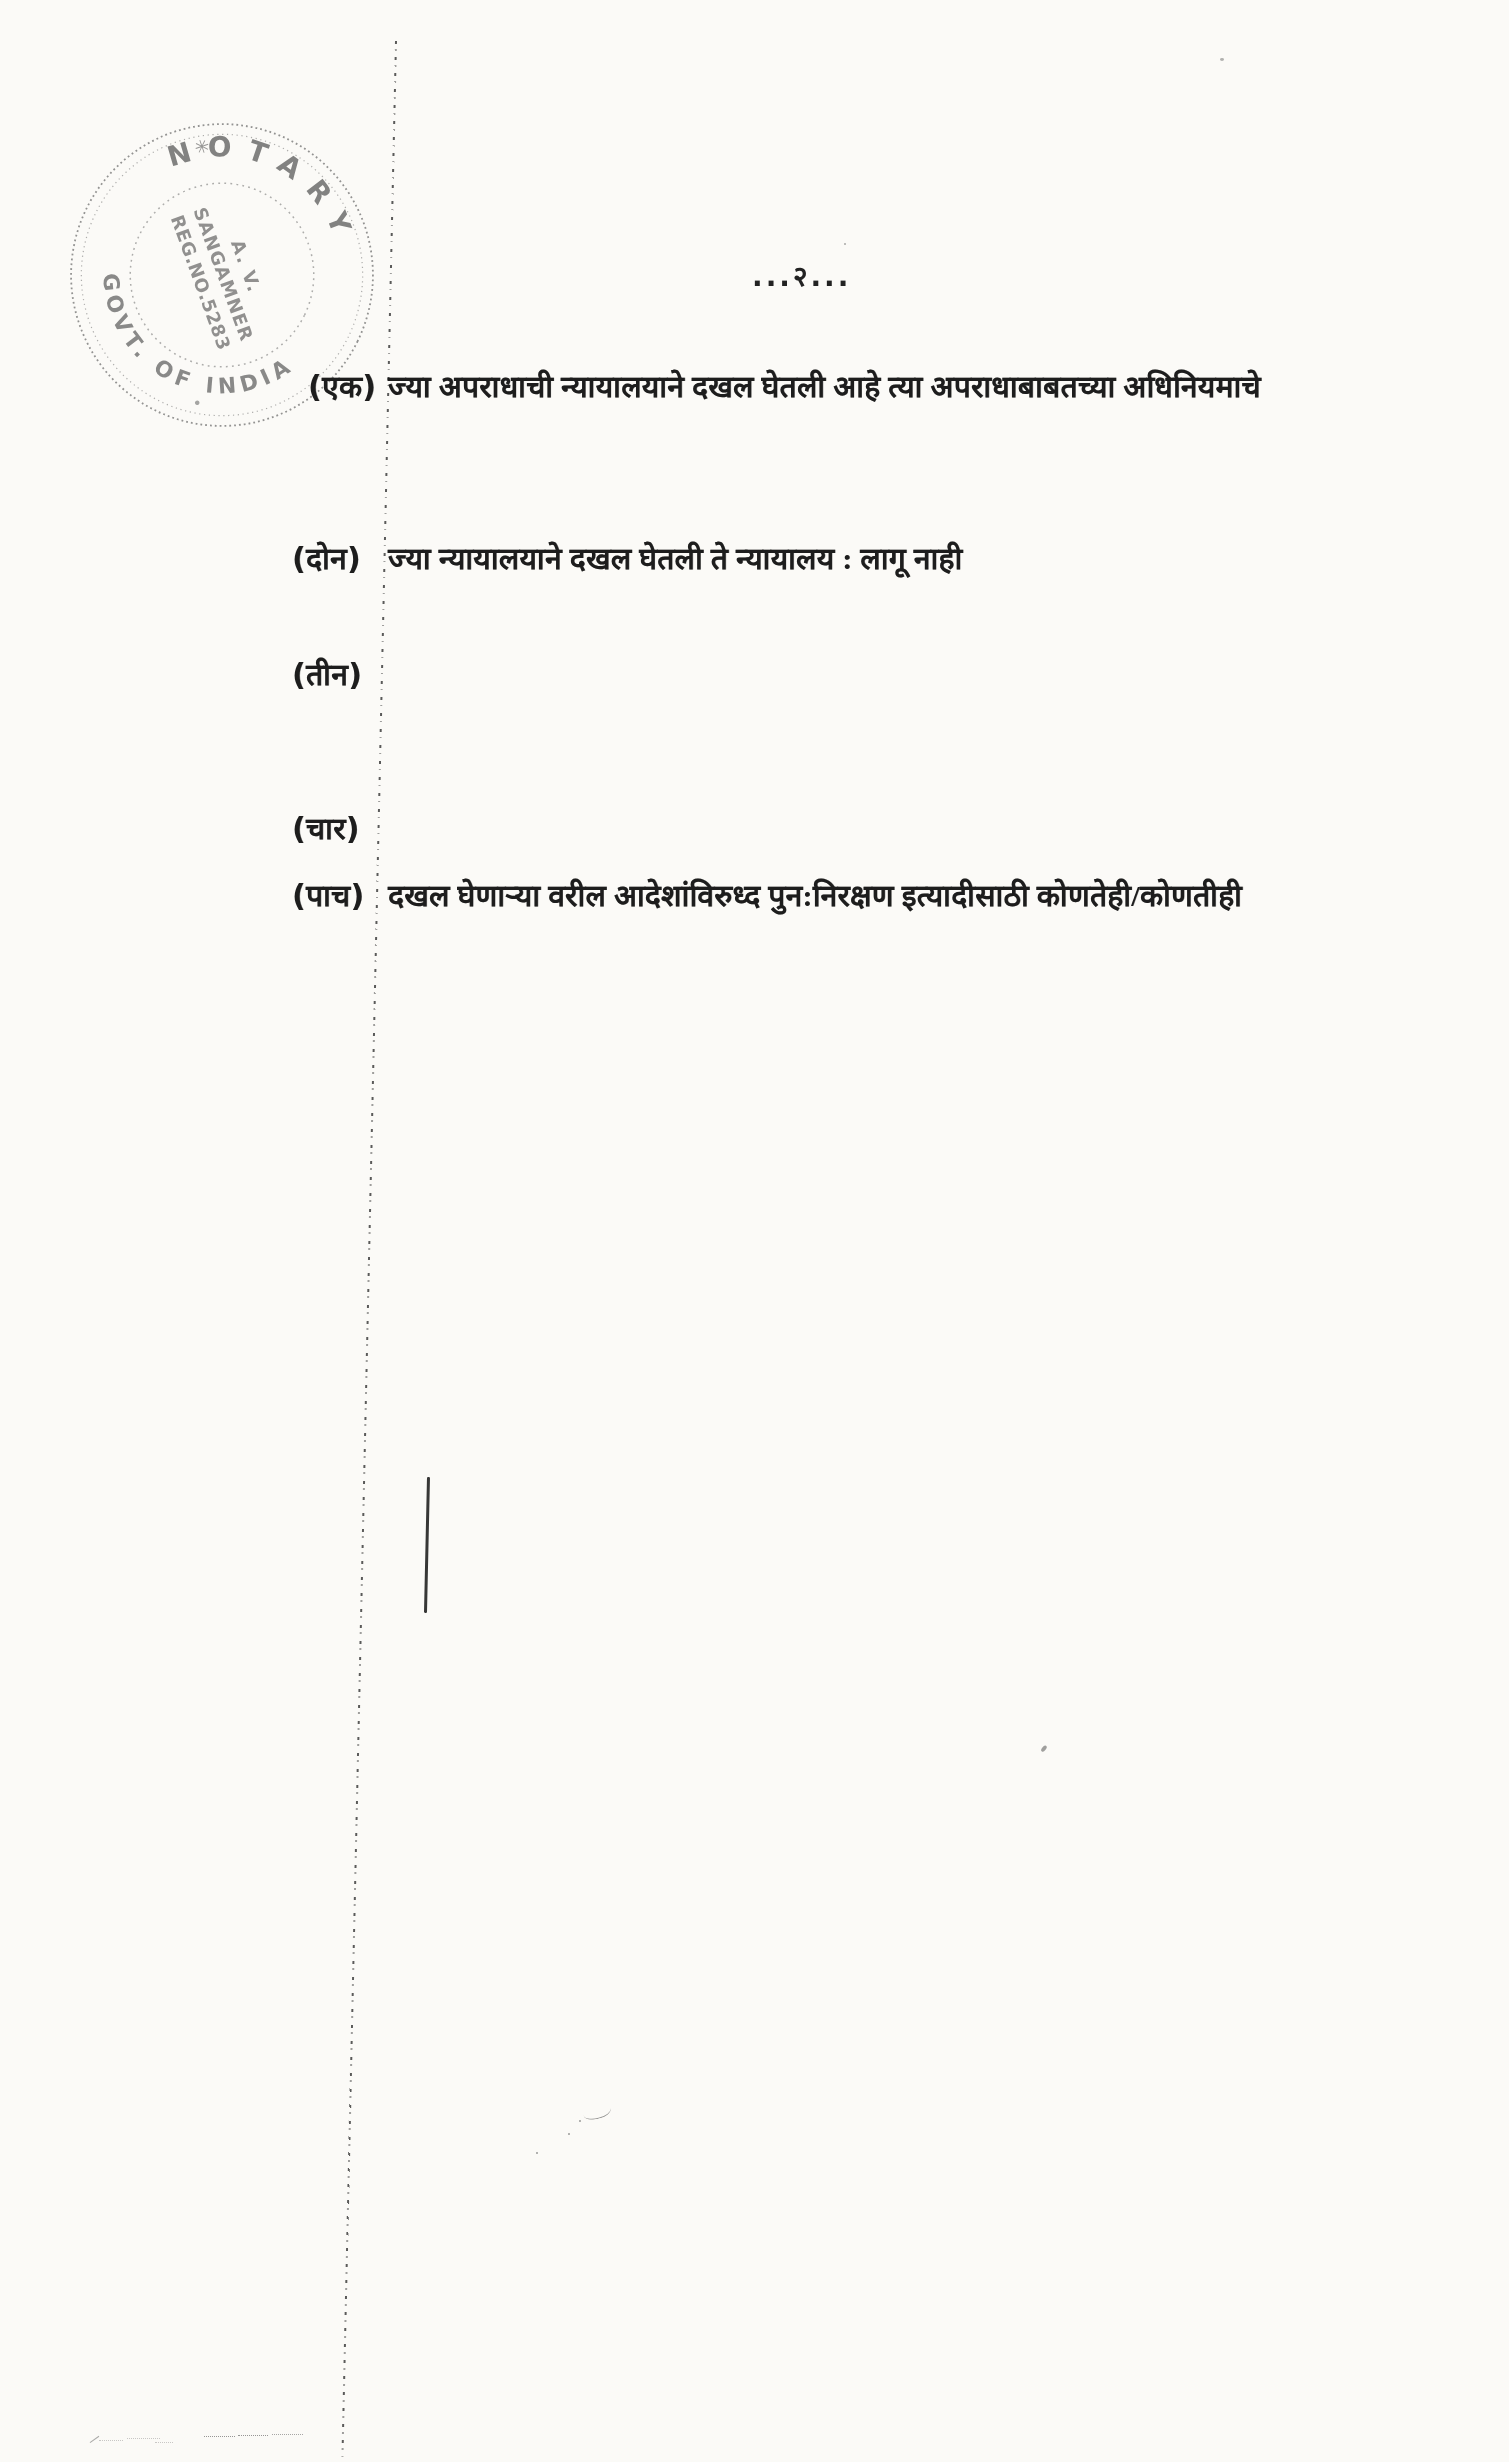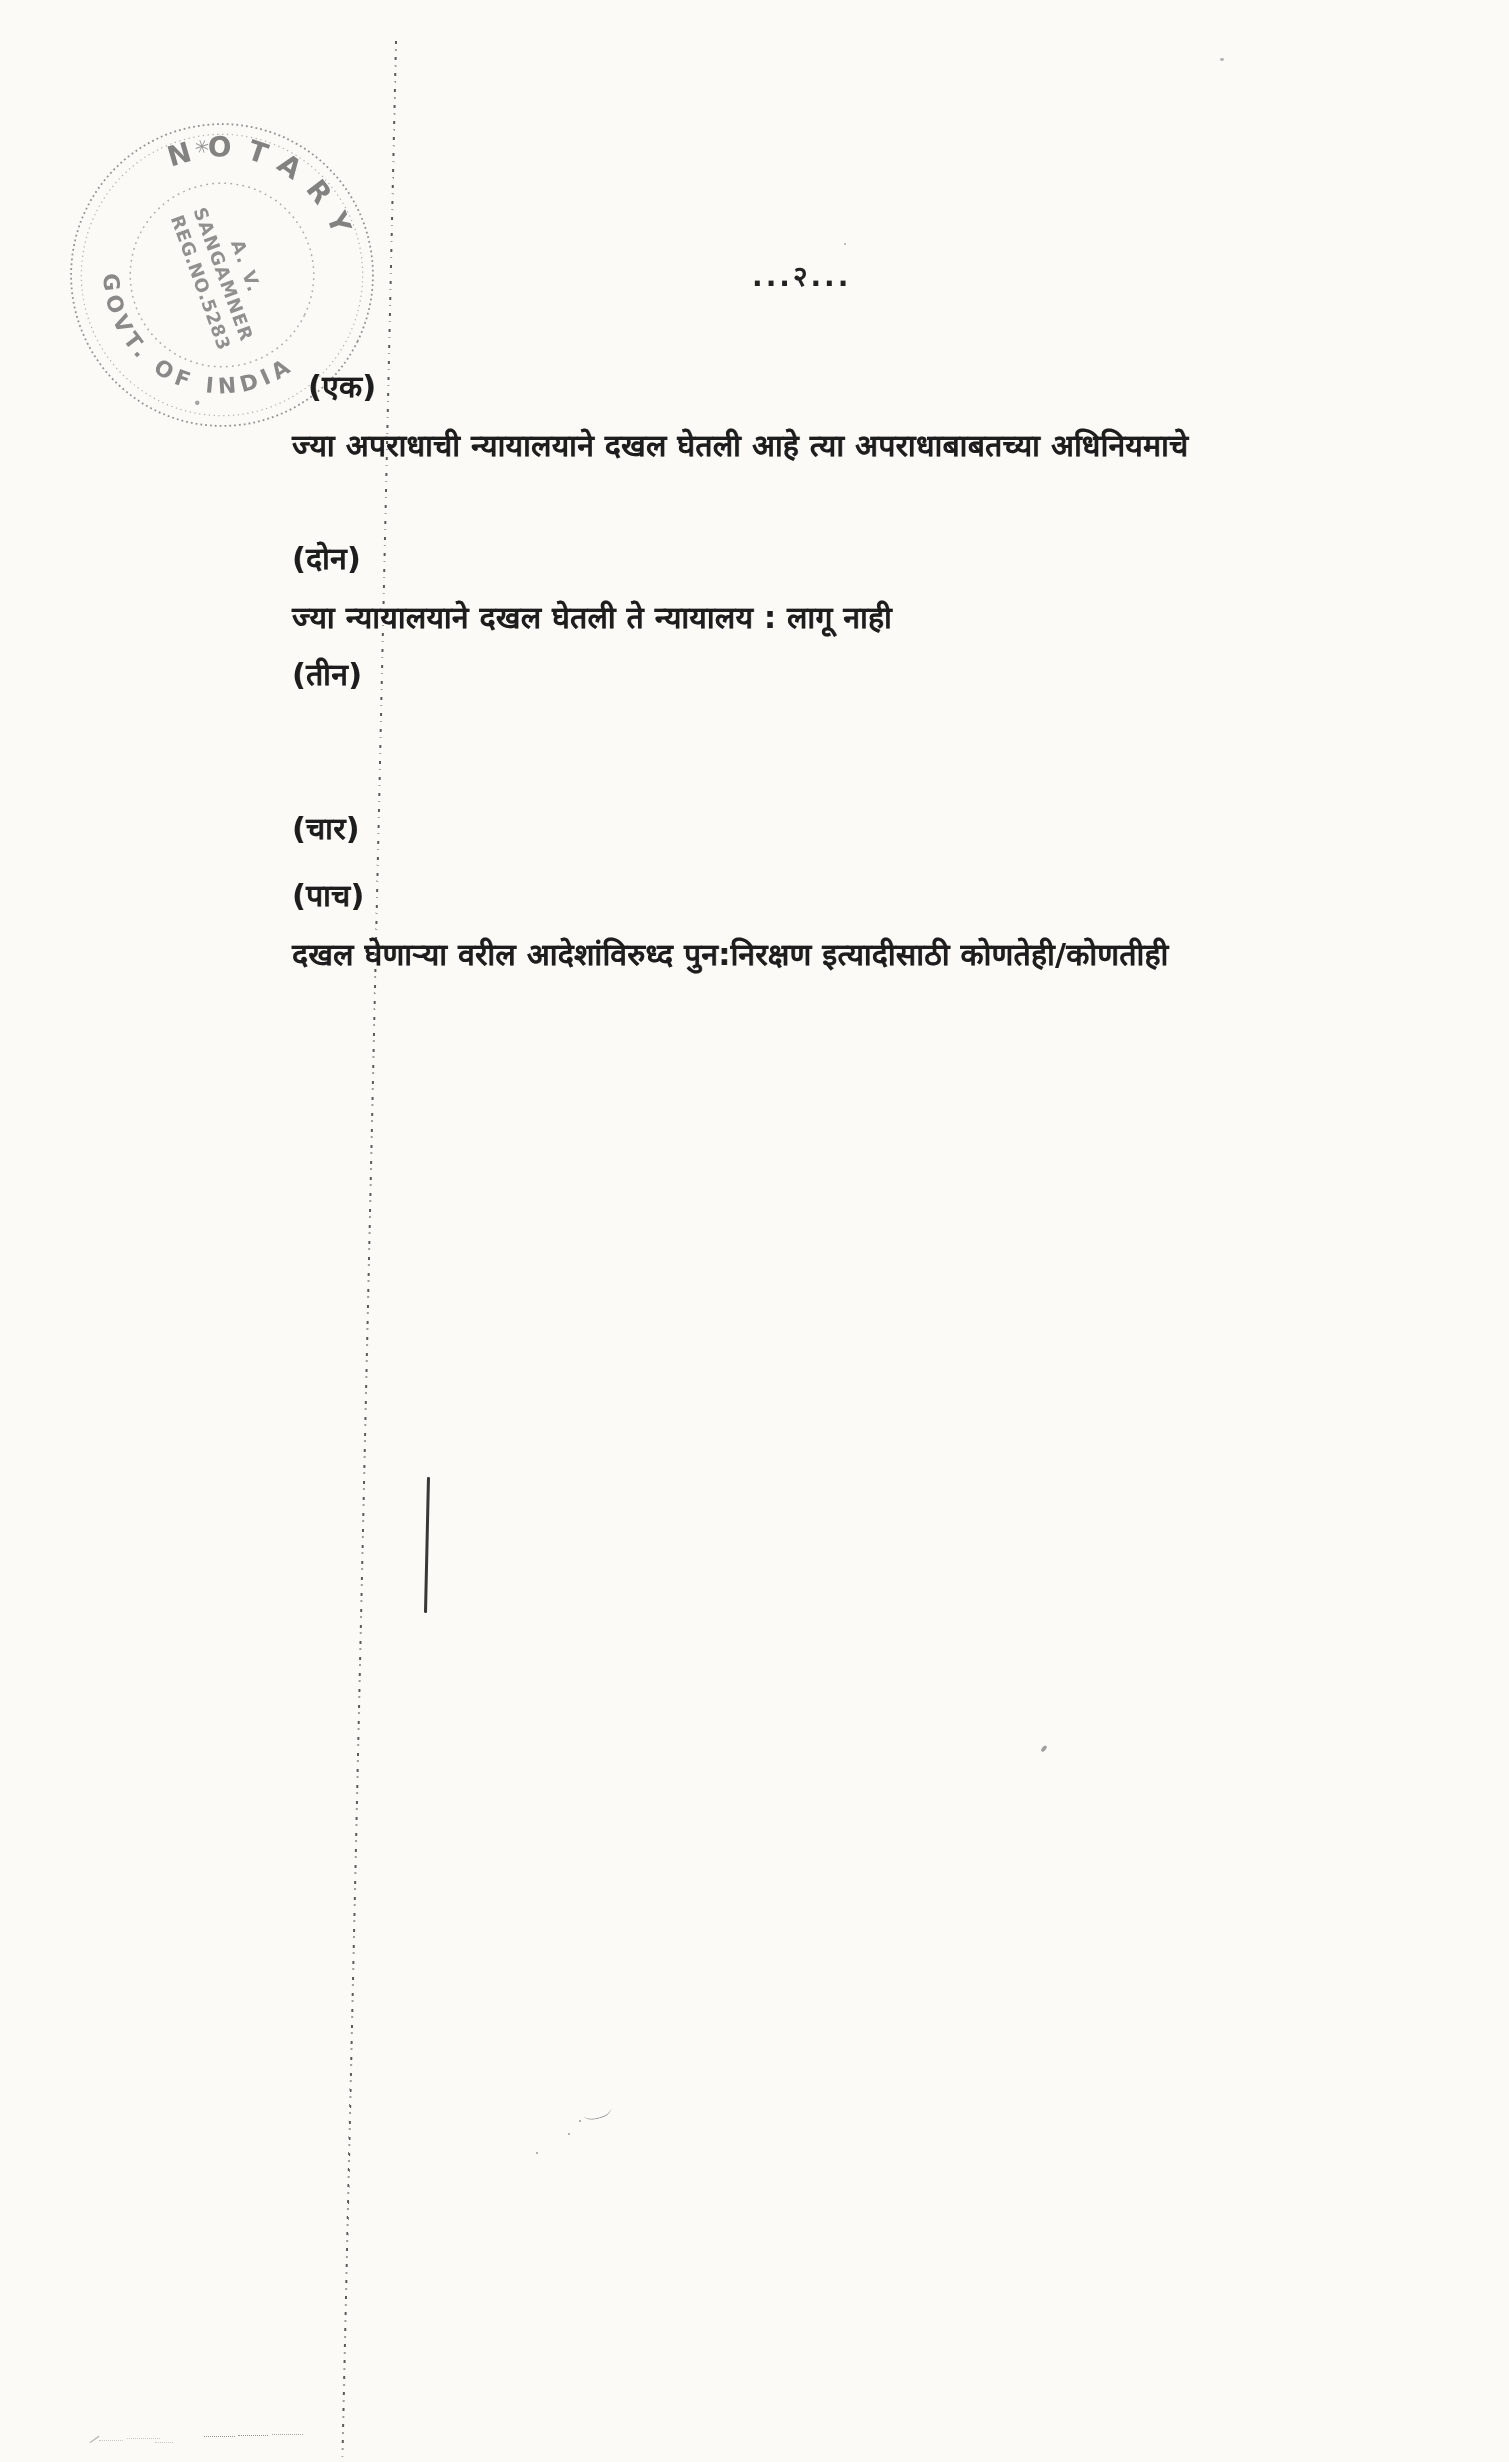--- a/index.html
+++ b/index.html
@@ -38,26 +38,25 @@
     font-weight:bold;
   }
 
   
   .item{
     position:absolute;left:292px;
     display:flex;align-items:flex-start;
     font-size:30px;font-weight:bold;
     letter-spacing:0.3px;
     text-shadow:0.4px 0.4px 0 rgba(25,25,25,.45);
-    flex-direction:column;
   }
   .item .label{flex:none;width:96px;line-height:59px;box-sizing:border-box;}
   .item-1 .label{padding-left:16px;}
   .item .lines{display:block;}
-  .item .line{display:block;white-space:nowrap;line-height:59px;}
+  .item .line{display:block;white-space:nowrap;line-height:59px;font-family:Liberation Serif, serif;}
   .item-1 .line-2{opacity:.88;}
 
   
   .speck{position:absolute;background:#444;border-radius:50%;}
   .squiggle{
     position:absolute;left:583px;top:2105px;width:28px;height:13px;
     border-bottom:1.8px solid #555;border-radius:50%;
     transform:rotate(-14deg);opacity:.6;
   }
   .dash{position:absolute;border-top:1.8px dotted #555;height:0;}

